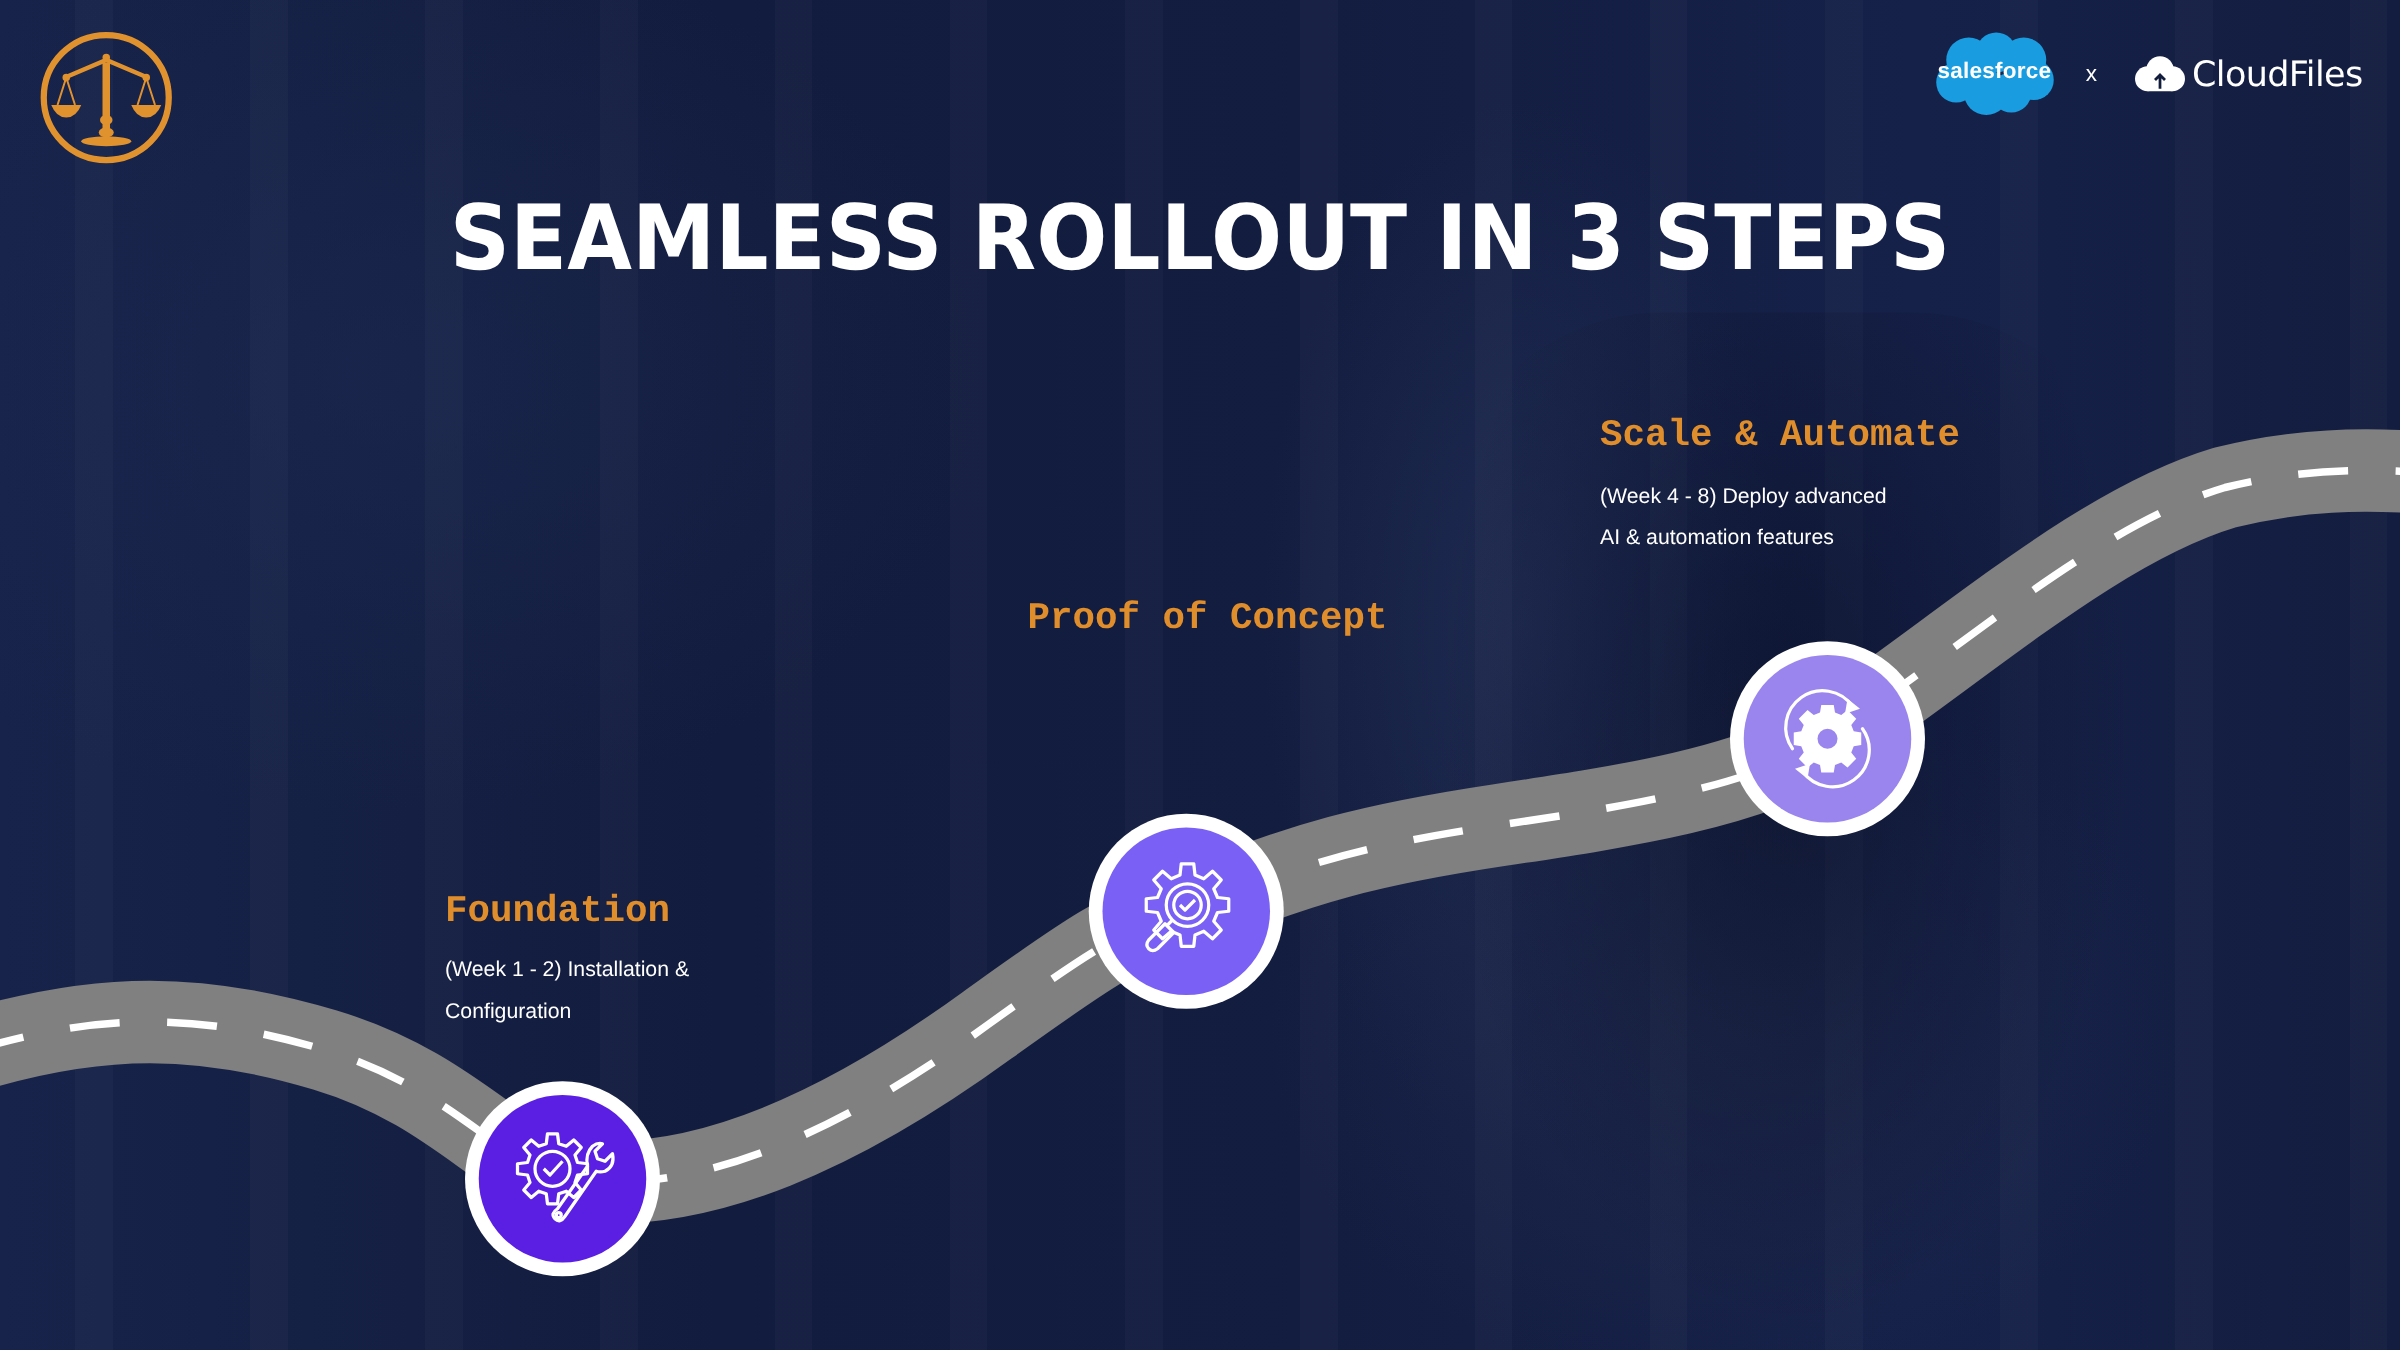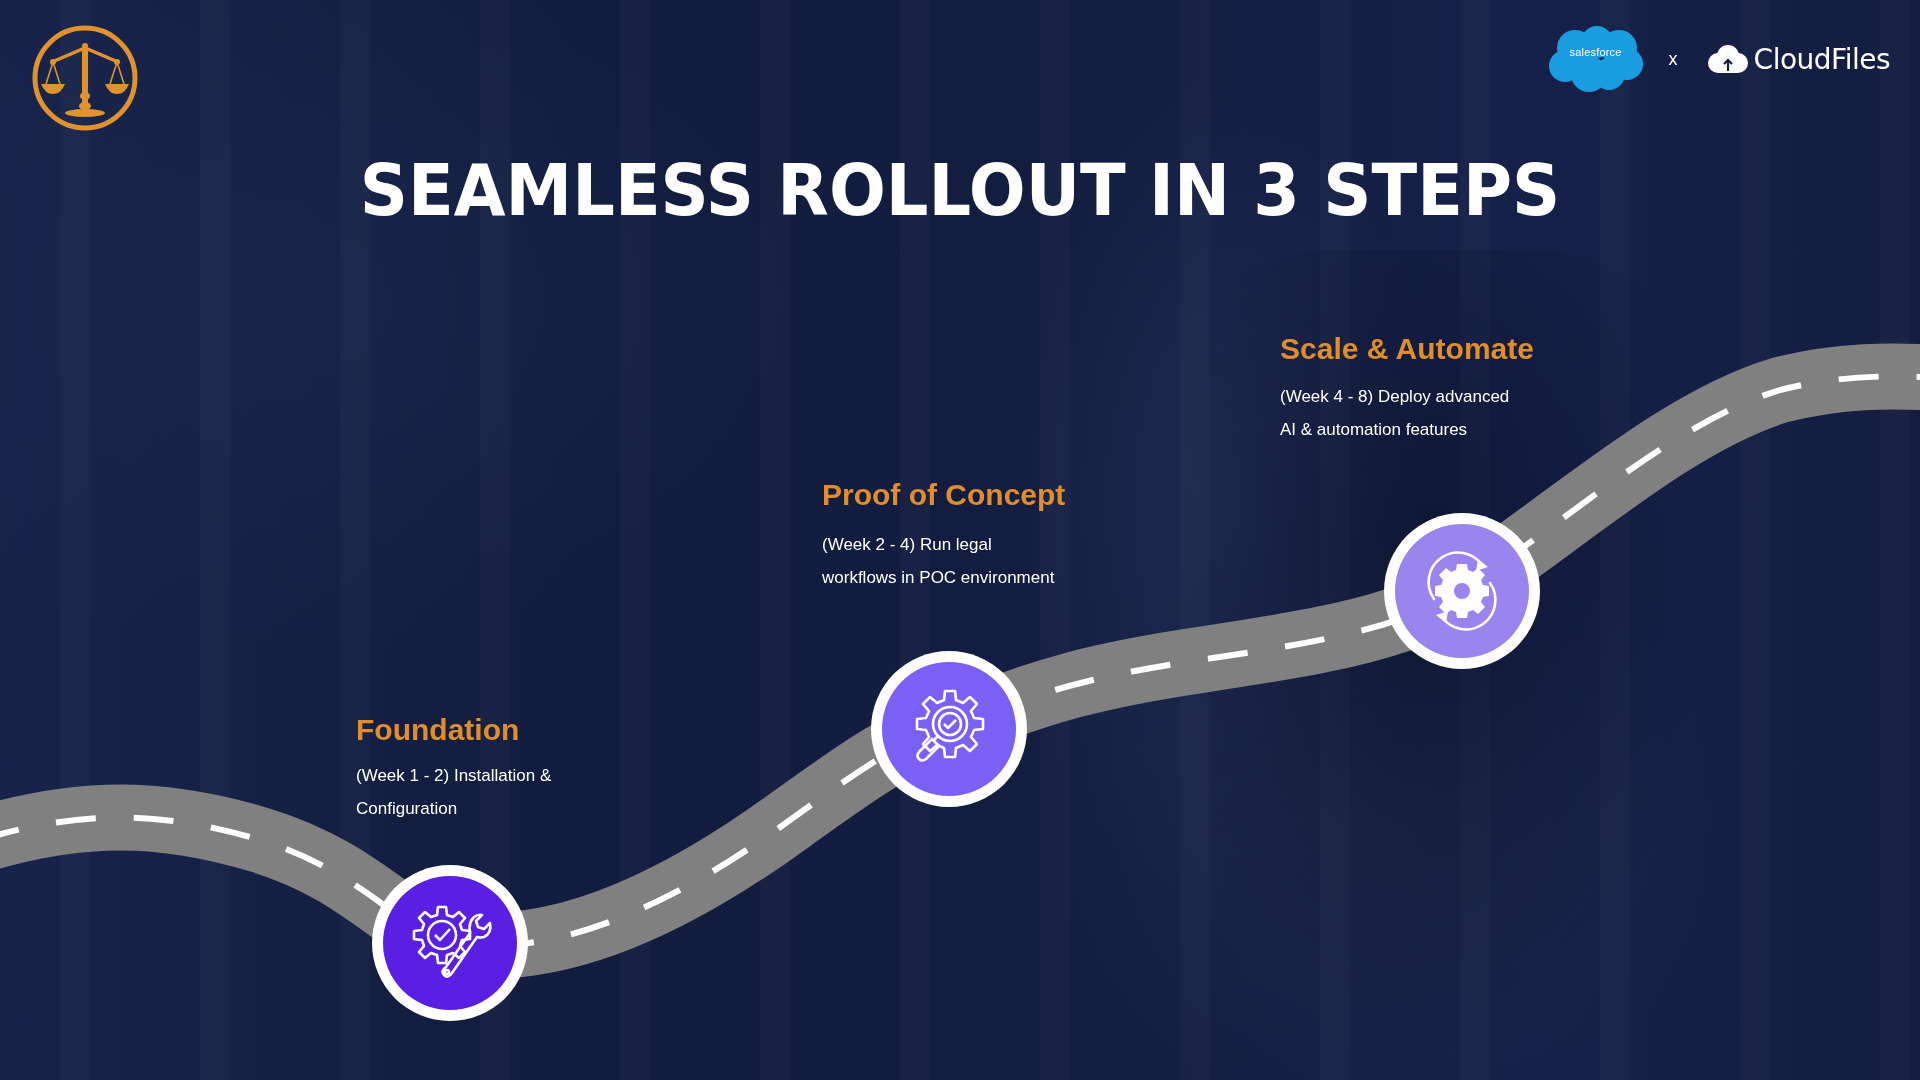--- a/index.html
+++ b/index.html
@@ -51,23 +51,24 @@
     .sf-cloud {
       position: relative;
       width: 98px; height: 70px;
     }
     .sf-cloud svg { position: absolute; left: 0; top: 0; }
     .sf-text {
       position: absolute;
       left: 0; top: 22px; width: 98px;
       text-align: center;
       font-family: "Liberation Sans", sans-serif;
-      font-size: 11px;
+      font-size: 18px;
       color: #ffffff;
       letter-spacing: 0.2px;
+      font-weight: bold;
     }
     .x-sep {
       font-family: "Liberation Sans", sans-serif;
       color: #ffffff;
       font-size: 18px;
       margin: 0 28px 0 24px;
     }
     .cf-logo {
       display: flex; align-items: center;
     }
@@ -110,20 +111,21 @@
     .step-text {
       position: absolute;
       font-family: "Liberation Sans", sans-serif;
     }
     .step-title {
       color: #e08e2c;
       font-weight: bold;
       font-size: 30px;
       margin: 0 0 12px 0;
       white-space: nowrap;
+      font-family: Liberation Mono, monospace;
     }
     .step-desc {
       color: #ffffff;
       font-size: 17px;
       line-height: 33px;
       white-space: pre-line;
     }
   </style>
 </head>
 <body>
@@ -219,22 +221,20 @@
           <circle cx="51" cy="45" r="11"></circle>
           <path d="M45 45 L49 49 L57 41"></path>
           <path d="M39 57 L34 62"></path>
           <path d="M33 60 L20 73 Q17 77 20 80 Q23 83 27 80 L40 67 Z"></path>
         </g>
       </svg>
     </div>
   </div>
   <div class="step-text" style="left:822px; top:478px;">
     <div class="step-title" style="margin-bottom:16px;">Proof of Concept</div>
-    <div class="step-desc">(Week 2 - 4) Run legal
-workflows in POC environment</div>
   </div>
 
   <div class="step-circle" style="left:1384px; top:513px;">
     <div class="inner" style="background:#9a84ee;">
       <svg width="100" height="100" viewBox="0 0 100 100">
         <g fill="#ffffff">
           <path d="M45 28 L55 28 L56 34 L61 36 L66 32 L73 39 L69 44 L71 49 L77 50 L77 60 L71 61 L69 66 L73 71 L66 78 L61 74 L56 76 L55 82 L45 82 L44 76 L39 74 L34 78 L27 71 L31 66 L29 61 L23 60 L23 50 L29 49 L31 44 L27 39 L34 32 L39 36 L44 34 Z" transform="translate(0,-5)"></path>
         </g>
         <circle cx="50" cy="50" r="8" fill="#9a84ee"></circle>
         <g fill="none" stroke="#ffffff" stroke-width="2.6" stroke-linecap="round">

